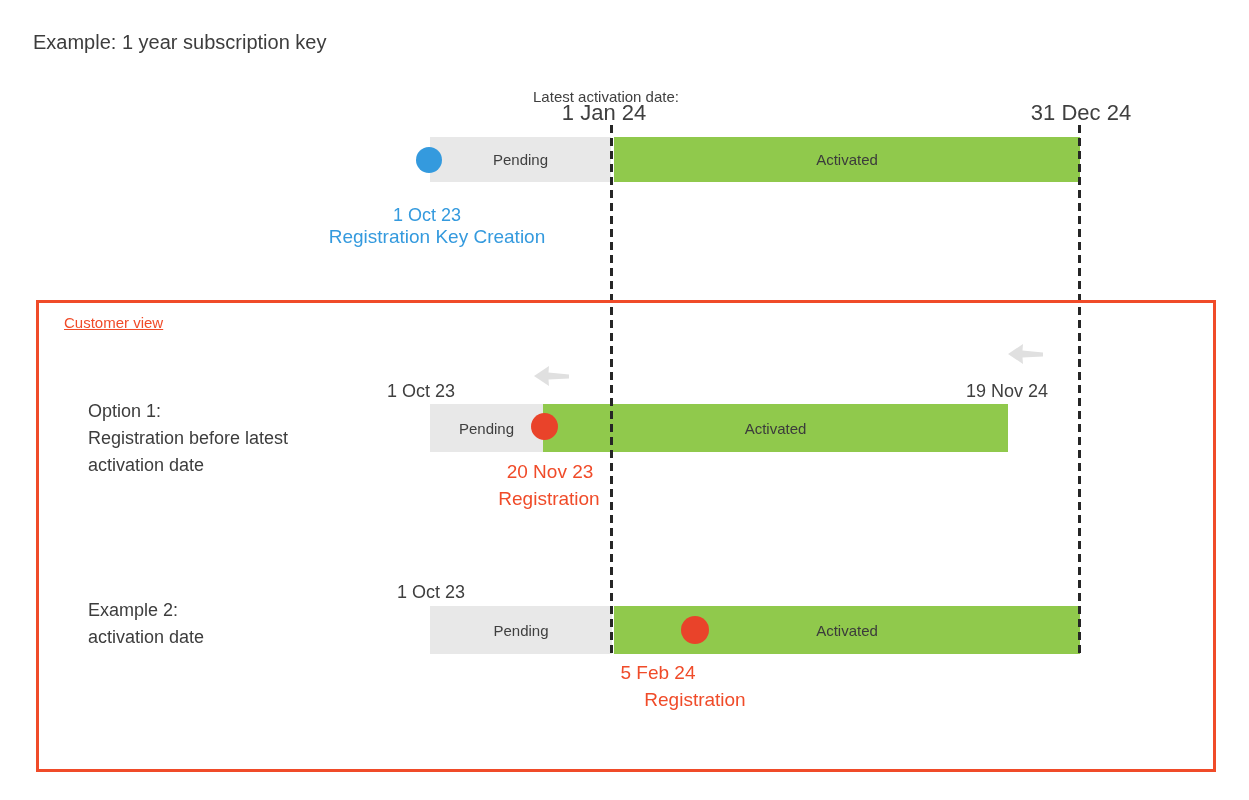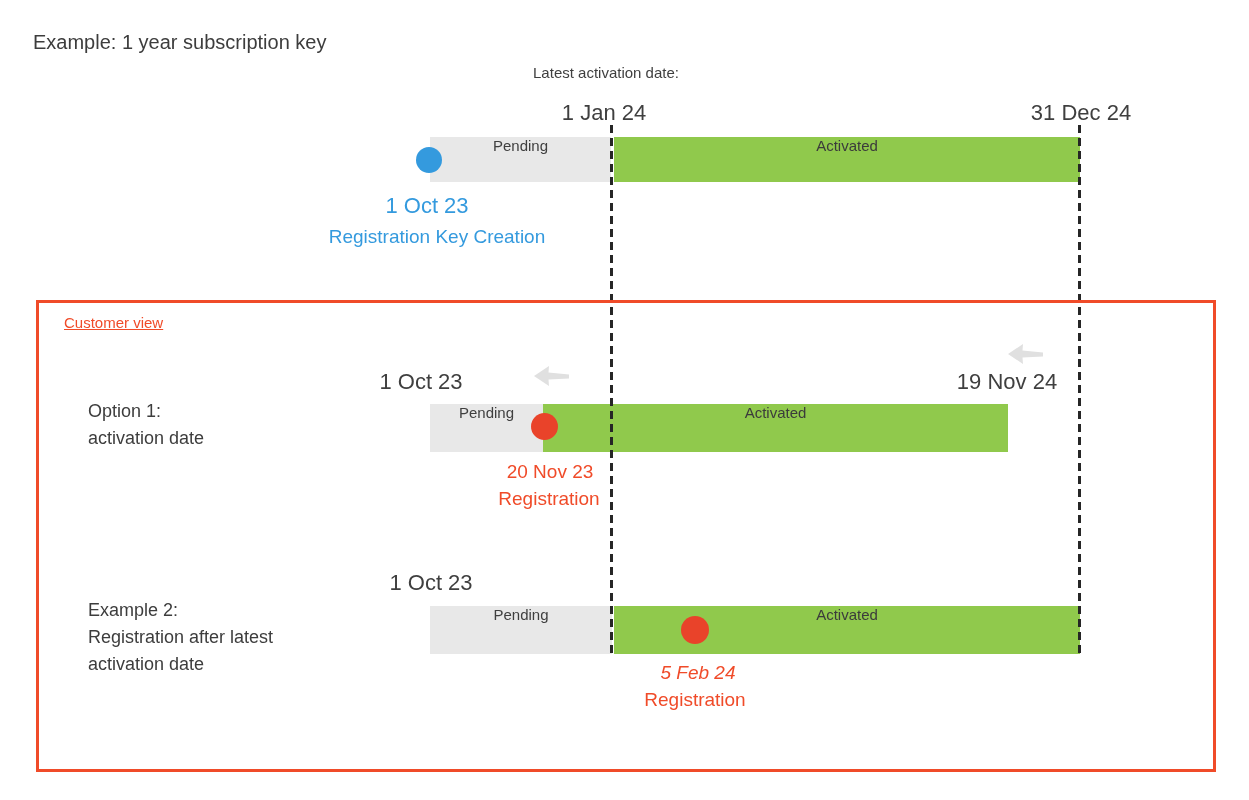--- a/index.html
+++ b/index.html
@@ -8,24 +8,24 @@
     font-family:"Liberation Sans", "DejaVu Sans", sans-serif; overflow:hidden;
   }
   .abs { position:absolute; }
   .ctr { transform:translateX(-50%); text-align:center; white-space:nowrap; }
   .title { font-size:20px; color:#3d3d3d; }
   .dark { color:#3f3f3f; }
   .blue { color:#349ade; }
   .red  { color:#f04b29; }
   .small-label { font-size:15px; }
   .date { font-size:22px; }
-  .date-lg { font-size:22px; }
+  .date-lg { font-size:18px;margin-top:12px; }
   .event { font-size:19px; }
   .bar {
-    position:absolute; display:flex; align-items:flex-start; justify-content:center;
+    position:absolute; display:flex; align-items:center; justify-content:center;
     font-size:15px; color:#3f3f3f; z-index:1;
   }
   .bar.pending { background:#e8e8e8; }
   .bar.activated { background:#90c94c; color:#3b3b3b; }
   .dashv {
     position:absolute; width:3px; z-index:2;
     background-image:repeating-linear-gradient(to bottom,
       #262626 0px, #262626 8px, transparent 8px, transparent 13px);
   }
   .dot { position:absolute; border-radius:50%; z-index:3; }
@@ -35,21 +35,21 @@
   .opt-label { font-size:18px; line-height:27px; color:#3d3d3d; }
   .arrow { position:absolute; z-index:1; }
 </style>
 </head>
 <body>
 
 <div class="canvas">
 
   <div class="abs title" style="left:25px; top:31px;margin-left:8px;">Example: 1 year subscription key</div>
 
-  <div class="abs ctr dark small-label" style="left:606px; top:64px;">Latest activation date:</div>
+  <div class="abs ctr dark small-label" style="left:606px; top:88px;">Latest activation date:</div>
   <div class="abs ctr dark date" style="left:604px; top:100px;">1 Jan 24</div>
   <div class="abs ctr dark date" style="left:1081px; top:100px;">31 Dec 24</div>
 
   <div class="dashv" style="left:610px; top:125px; height:533px;"></div>
   <div class="dashv" style="left:1078px; top:125px; height:533px;"></div>
 
   <div class="bar pending" style="left:430px; top:137px; width:181px; height:45px;">
     <span>Pending</span>
   </div>
   <div class="bar activated" style="left:614px; top:137px; width:466px; height:45px;">
@@ -68,44 +68,44 @@
     <path d="M2 12 L17 2 L16.5 8.5 L37 10.5 L37 14.5 L16.5 15.5 L17 22 Z" fill="#e0e0e0"></path>
   </svg>
   <svg class="arrow" style="left:1006px; top:342px;" width="38" height="24" viewBox="0 0 38 24">
     <path d="M2 12 L17 2 L16.5 8.5 L37 10.5 L37 14.5 L16.5 15.5 L17 22 Z" fill="#e0e0e0"></path>
   </svg>
 
   <div class="abs ctr dark date-lg" style="left:1007px; top:369px;">19 Nov 24</div>
 
   <div class="abs opt-label" style="left:88px; top:398px;">
     <div>Option 1:</div>
+    <div>Registration before latest</div>
     <div>activation date</div>
   </div>
 
   <div class="bar pending" style="left:430px; top:404px; width:113px; height:48px;">
     <span>Pending</span>
   </div>
   <div class="bar activated" style="left:543px; top:404px; width:465px; height:48px;">
     <span>Activated</span>
   </div>
   <div class="dot red-dot" style="left:531px; top:413px; width:27px; height:27px;"></div>
   <div class="abs ctr red event" style="left:550px; top:461px;">20 Nov 23</div>
   <div class="abs ctr red event" style="left:549px; top:488px;">Registration</div>
 
   <div class="abs ctr dark date-lg" style="left:431px; top:570px;">1 Oct 23</div>
 
   <div class="abs opt-label" style="left:88px; top:597px;">
     <div>Example 2:</div>
-    <div>Registration after latest</div>
     <div>activation date</div>
   </div>
 
   <div class="bar pending" style="left:430px; top:606px; width:182px; height:48px;">
     <span>Pending</span>
   </div>
   <div class="bar activated" style="left:614px; top:606px; width:466px; height:48px;">
     <span>Activated</span>
   </div>
   <div class="dot red-dot" style="left:681px; top:616px; width:28px; height:28px;"></div>
-  <div class="abs ctr red event" style="left:698px; top:662px;font-style:italic;">5 Feb 24</div>
+  <div class="abs ctr red event" style="left:658px; top:662px;">5 Feb 24</div>
   <div class="abs ctr red event" style="left:695px; top:689px;">Registration</div>
 
 </div>
 
 </body></html>

